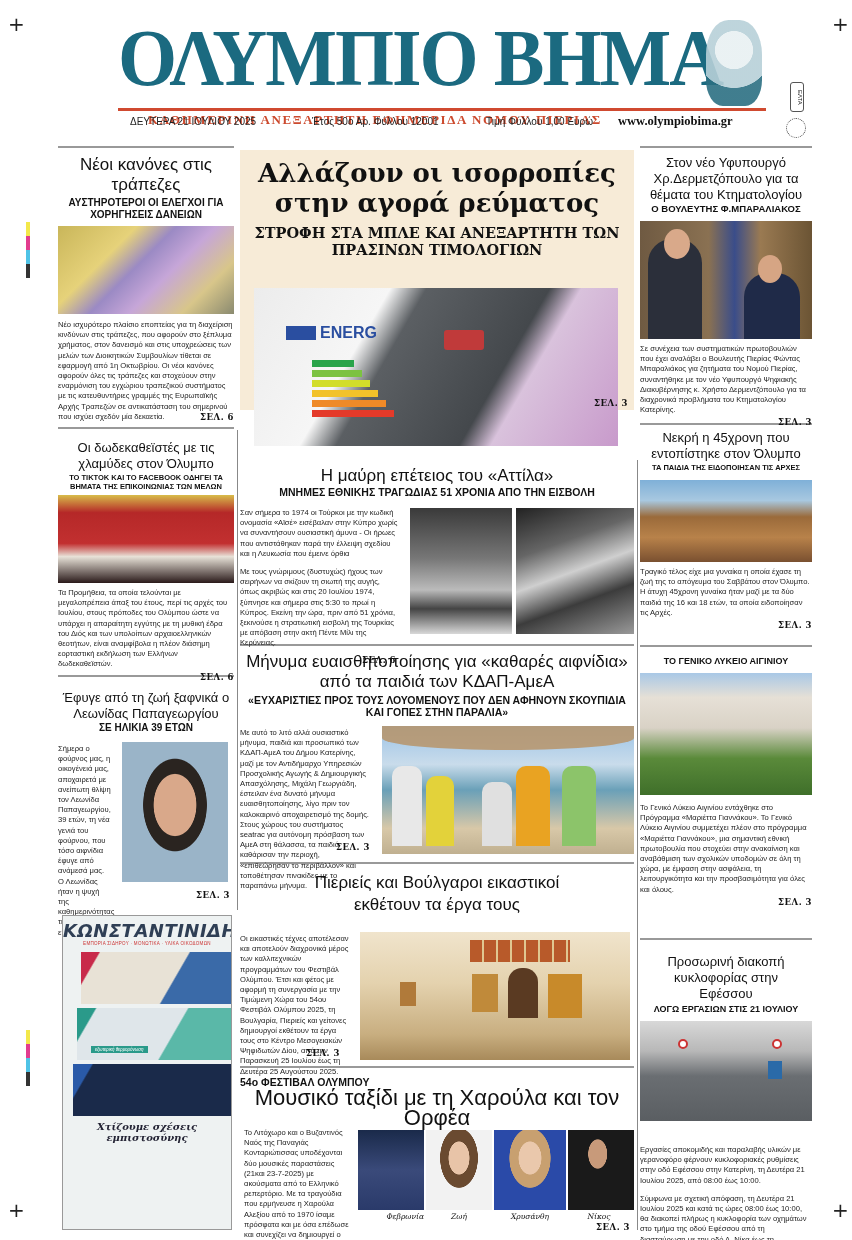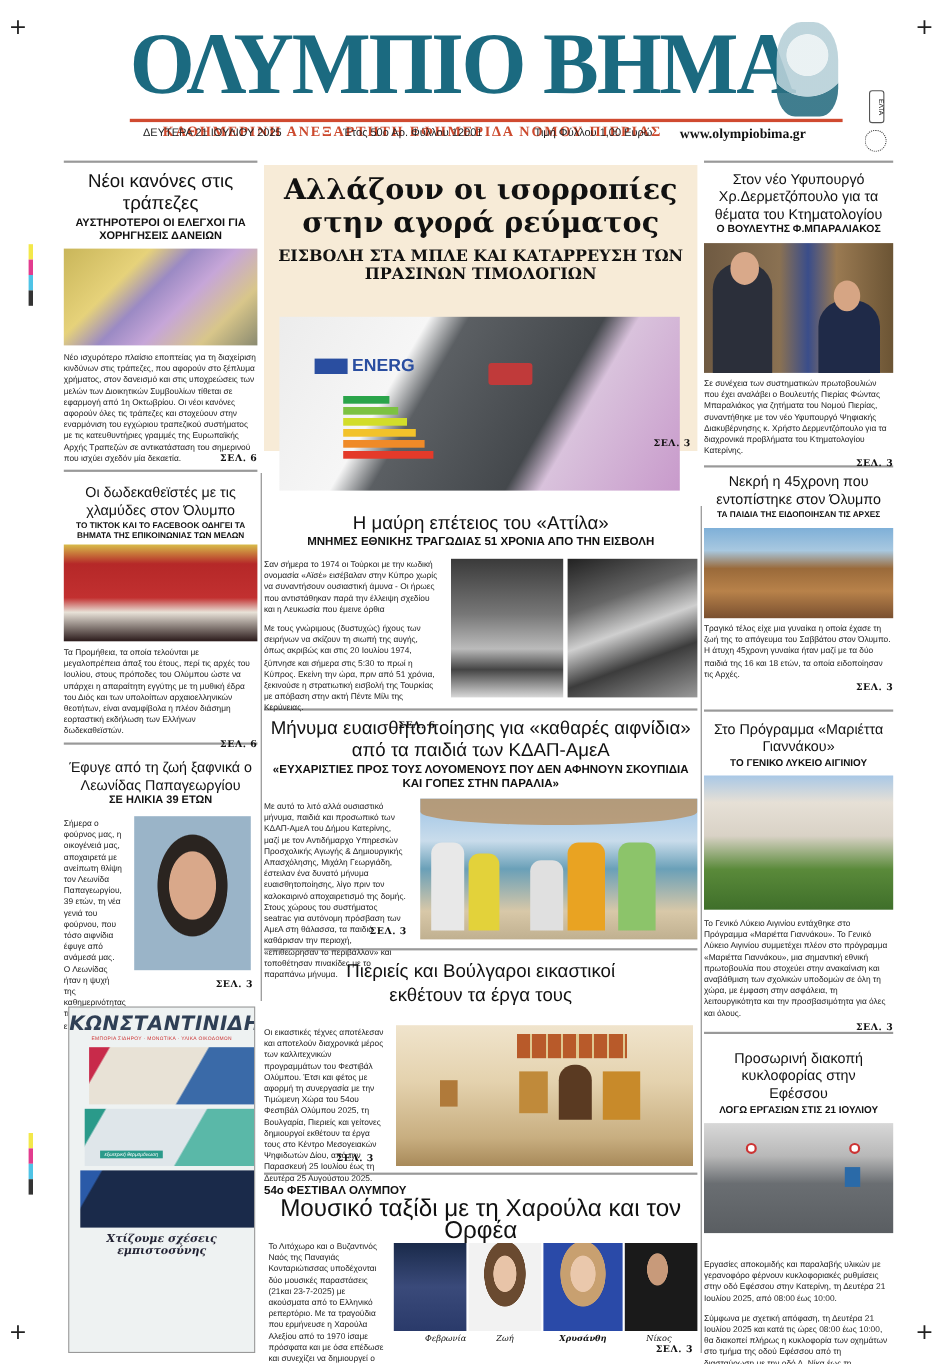--- a/index.html
+++ b/index.html
@@ -90,21 +90,21 @@
   <div class="kicker" style="margin-top:2px;">ΑΥΣΤΗΡΟΤΕΡΟΙ ΟΙ ΕΛΕΓΧΟΙ ΓΙΑ ΧΟΡΗΓΗΣΕΙΣ ΔΑΝΕΙΩΝ</div>
   <div style="position:relative;height:88px;margin-top:5px;">
     <div class="photo" style="inset:0;background:linear-gradient(135deg,#c9b65a 0%,#e6d27a 30%,#9b8ac4 45%,#c6a6d8 60%,#d8c68a 80%,#8a8a70 100%);"></div>
   </div>
   <div class="body" style="margin-top:6px;">Νέο ισχυρότερο πλαίσιο εποπτείας για τη διαχείριση κινδύνων στις τράπεζες, που αφορούν στο ξέπλυμα χρήματος, στον δανεισμό και στις υποχρεώσεις των μελών των Διοικητικών Συμβουλίων τίθεται σε εφαρμογή από 1η Οκτωβρίου. Οι νέοι κανόνες αφορούν όλες τις τράπεζες και στοχεύουν στην εναρμόνιση του εγχώριου τραπεζικού συστήματος με τις κατευθυντήριες γραμμές της Ευρωπαϊκής Αρχής Τραπεζών σε αντικατάσταση του σημερινού που ισχύει σχεδόν μία δεκαετία.</div>
   <div class="sel" style="margin-top:-10px;">ΣΕΛ. 6</div>
 </div>
 
 <div class="lead">
   <div class="lead-title">Αλλάζουν οι ισορροπίες στην αγορά ρεύματος</div>
-  <div class="lead-kicker">ΕΙΣΒΟΛΗ ΣΤΑ ΜΠΛΕ ΚΑΙ ΚΑΤΑΡΡΕΥΣΗ ΤΩΝ ΠΡΑΣΙΝΩΝ ΤΙΜΟΛΟΓΙΩΝ</div>
+  <div class="lead-kicker">ΣΤΡΟΦΗ ΣΤΑ ΜΠΛΕ ΚΑΙ ΑΝΕΞΑΡΤΗΤΗ ΤΩΝ ΠΡΑΣΙΝΩΝ ΤΙΜΟΛΟΓΙΩΝ</div>
   <div class="photo" style="left:14px;top:138px;width:364px;height:158px;background:linear-gradient(120deg,#ececec 0%,#f6f6f6 30%,#5b5f63 38%,#44484c 65%,#d9c2dc 72%,#c89acb 100%);">
     <div style="position:absolute;left:32px;top:38px;width:30px;height:14px;background:#2a4ea0;"></div>
     <div style="position:absolute;left:66px;top:36px;font-weight:bold;color:#2a4ea0;font-size:16px;">ENERG</div>
     <div style="position:absolute;left:58px;top:72px;width:42px;height:7px;background:#2aa44a;"></div>
     <div style="position:absolute;left:58px;top:82px;width:50px;height:7px;background:#7cc242;"></div>
     <div style="position:absolute;left:58px;top:92px;width:58px;height:7px;background:#d2dd2a;"></div>
     <div style="position:absolute;left:58px;top:102px;width:66px;height:7px;background:#f2c22a;"></div>
     <div style="position:absolute;left:58px;top:112px;width:74px;height:7px;background:#ef8a28;"></div>
     <div style="position:absolute;left:58px;top:122px;width:82px;height:7px;background:#e43a2a;"></div>
     <div style="position:absolute;left:190px;top:42px;width:40px;height:20px;background:#c03a3a;border-radius:3px;"></div>
@@ -170,21 +170,20 @@
     <div style="position:absolute;left:0;top:0;width:100%;height:24px;background:#b89060;border-radius:0 0 50% 50%;opacity:0.8;"></div>
     <div style="position:absolute;left:10px;top:40px;width:30px;height:80px;background:#e8e8e8;border-radius:10px 10px 0 0;"></div>
     <div style="position:absolute;left:44px;top:50px;width:28px;height:70px;background:#e3d23a;border-radius:10px 10px 0 0;"></div>
     <div style="position:absolute;left:100px;top:56px;width:30px;height:64px;background:#e0e0e0;border-radius:10px 10px 0 0;"></div>
     <div style="position:absolute;left:134px;top:40px;width:34px;height:80px;background:#e9a322;border-radius:10px 10px 0 0;"></div>
     <div style="position:absolute;left:180px;top:40px;width:34px;height:80px;background:#8cc46a;border-radius:10px 10px 0 0;"></div>
   </div>
 </div>
 
 <div class="col-r" style="top:655px;">
-  <div class="h-sans" style="font-size:13px;line-height:16px;">Στο Πρόγραμμα «Μαριέττα Γιαννάκου»</div>
   <div class="kicker" style="font-size:9px;">ΤΟ ΓΕΝΙΚΟ ΛΥΚΕΙΟ ΑΙΓΙΝΙΟΥ</div>
   <div class="photo" style="position:relative;height:122px;margin-top:6px;background:linear-gradient(180deg,#a9c8e6 0%,#e6e0d6 20%,#d9d2c6 45%,#5a8a3a 70%,#3f6f2a 100%);"></div>
   <div class="body" style="margin-top:8px;">Το Γενικό Λύκειο Αιγινίου εντάχθηκε στο Πρόγραμμα «Μαριέττα Γιαννάκου». Το Γενικό Λύκειο Αιγινίου συμμετέχει πλέον στο πρόγραμμα «Μαριέττα Γιαννάκου», μια σημαντική εθνική πρωτοβουλία που στοχεύει στην ανακαίνιση και αναβάθμιση των σχολικών υποδομών σε όλη τη χώρα, με έμφαση στην ασφάλεια, τη λειτουργικότητα και την προσβασιμότητα για όλες και όλους.</div>
   <div class="sel" style="margin-top:2px;">ΣΕΛ. 3</div>
 </div>
 
 <div class="col-c" style="top:872px;">
   <div class="h-sans" style="font-size:17px;line-height:22px;padding:0 40px;">Πιεριείς και Βούλγαροι εικαστικοί εκθέτουν τα έργα τους</div>
   <div class="body" style="position:absolute;left:0;top:62px;width:112px;">Οι εικαστικές τέχνες αποτέλεσαν και αποτελούν διαχρονικά μέρος των καλλιτεχνικών προγραμμάτων του Φεστιβάλ Ολύμπου. Έτσι και φέτος με αφορμή τη συνεργασία με την Τιμώμενη Χώρα του 54ου Φεστιβάλ Ολύμπου 2025, τη Βουλγαρία, Πιεριείς και γείτονες δημιουργοί εκθέτουν τα έργα τους στο Κέντρο Μεσογειακών Ψηφιδωτών Δίου, από την Παρασκευή 25 Ιουλίου έως τη Δευτέρα 25 Αυγούστου 2025.</div>
   <div class="sel" style="position:absolute;left:66px;top:176px;">ΣΕΛ. 3</div>
@@ -214,21 +213,21 @@
   <div style="font-weight:bold;font-size:10.5px;">54ο ΦΕΣΤΙΒΑΛ ΟΛΥΜΠΟΥ</div>
   <div class="h-sans" style="font-size:22px;line-height:20px;">Μουσικό ταξίδι με τη Χαρούλα και τον Ορφέα</div>
   <div class="body" style="position:absolute;left:4px;top:52px;width:108px;">Το Λιτόχωρο και ο Βυζαντινός Ναός της Παναγιάς Κονταριώτισσας υποδέχονται δύο μουσικές παραστάσεις (21και 23-7-2025) με ακούσματα από το Ελληνικό ρεπερτόριο. Με τα τραγούδια που ερμήνευσε η Χαρούλα Αλεξίου από το 1970 ίσαμε πρόσφατα και με όσα επέδωσε και συνεχίζει να δημιουργεί ο Ορφέας Περίδης.</div>
   <div class="photo" style="left:118px;top:54px;width:66px;height:80px;background:linear-gradient(180deg,#1a2a4a 0%,#3a4a7a 50%,#2a3a6a 100%);"></div>
   <div class="photo" style="left:186px;top:54px;width:66px;height:80px;background:radial-gradient(ellipse at 50% 35%,#e8c4a8 0 22%,#6a4a30 23% 40%,#f2f2f2 41% 100%);"></div>
   <div class="photo" style="left:254px;top:54px;width:72px;height:80px;background:radial-gradient(ellipse at 50% 35%,#eac8ac 0 22%,#c8a070 23% 40%,#2a4aa8 41% 100%);"></div>
   <div class="photo" style="left:328px;top:54px;width:66px;height:80px;background:radial-gradient(ellipse at 45% 30%,#c89a7a 0 18%,#1a1a1a 19% 100%);"></div>
   <div style="position:absolute;top:136px;left:118px;width:276px;display:flex;font-family:'DejaVu Serif',serif;font-style:italic;font-size:7.5px;">
     <span style="width:66px;text-align:right;">Φεβρωνία</span>
     <span style="width:70px;text-align:center;">Ζωή</span>
-    <span style="width:72px;text-align:center;font-weight:bold;">Χρυσάνθη</span>
+    <span style="width:72px;text-align:center;">Χρυσάνθη</span>
     <span style="width:66px;text-align:center;">Νίκος</span>
   </div>
   <div class="sel" style="position:absolute;right:4px;top:146px;">ΣΕΛ. 3</div>
 </div>
 
 <div class="ad">
   <div class="ad-brand">ΚΩΝΣΤΑΝΤΙΝΙΔΗΣ</div>
   <div class="ad-sub">ΕΜΠΟΡΙΑ ΣΙΔΗΡΟΥ · ΜΟΝΩΤΙΚΑ · ΥΛΙΚΑ ΟΙΚΟΔΟΜΩΝ</div>
   <div class="photo" style="left:18px;top:36px;width:150px;height:52px;background:linear-gradient(120deg,#c82a4a 0 10%,#e8e2d6 11% 60%,#3a6aa8 61% 100%);"></div>
   <div class="photo" style="left:14px;top:92px;width:154px;height:52px;background:linear-gradient(120deg,#2a9a8a 0 10%,#dfe6ea 11% 60%,#5ab8a8 61% 100%);">

